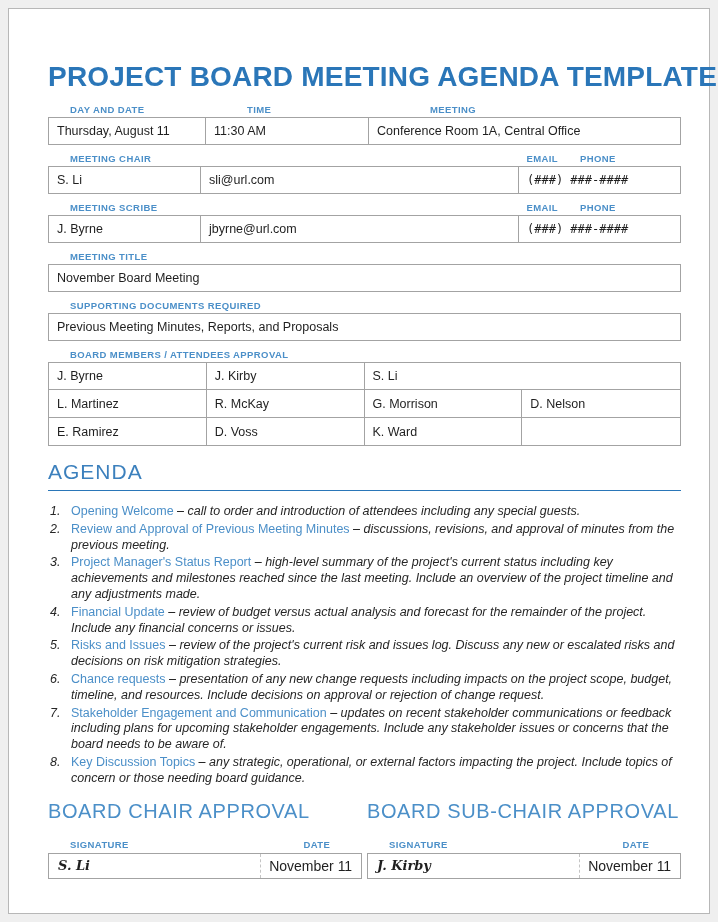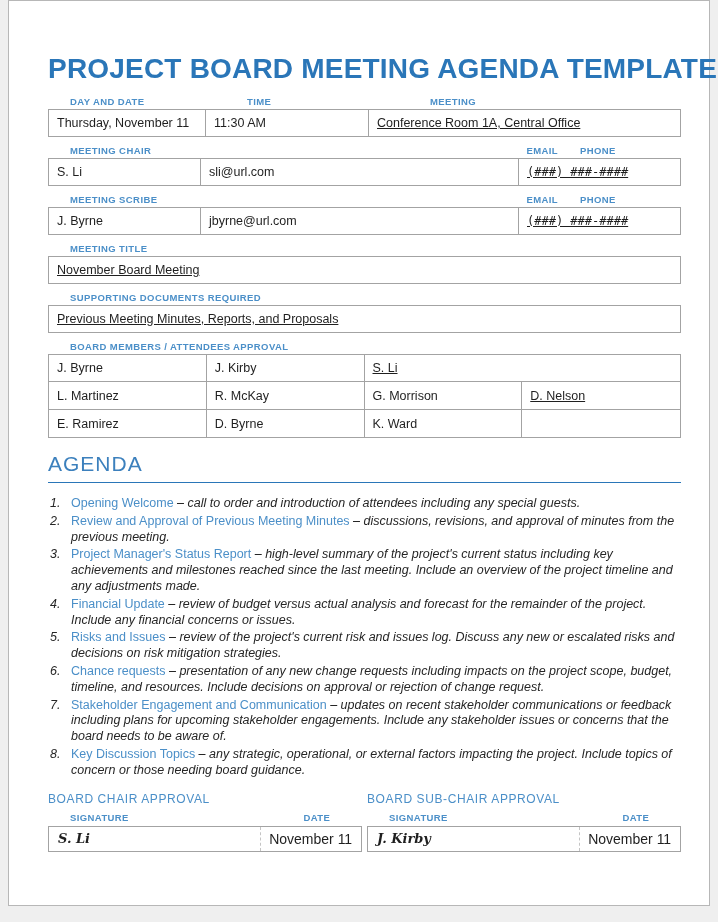--- a/index.html
+++ b/index.html
@@ -2,21 +2,21 @@
 <html><head>
 <meta charset="utf-8">
 <style>
   * { margin:0; padding:0; box-sizing:border-box; }
   html,body { background:#efefef; }
   .canvas {
     width:718px; height:922px; position:relative; background:#efefef;
     font-family:"Liberation Sans", sans-serif; overflow:hidden;
   }
   .page {
-    position:absolute; left:8px; top:0; width:702px; height:906px;
+    position:absolute; left:8px; top:8px; width:702px; height:906px;
     background:#ffffff; border:1px solid #b7b7b7;
     padding:50px 28px 0 39px;
   }
   .doc-title {
     font-size:28px; font-weight:bold; color:#2a76b8;
     letter-spacing:0.2px; line-height:36px; margin-bottom:9px;
     white-space:nowrap;
   }
   .group { margin-bottom:8px; }
   .labels-row { display:flex; line-height:11px; margin-bottom:2px; }
@@ -25,21 +25,21 @@
     letter-spacing:0.4px; padding-left:2px;margin-left:20px;
   }
   .trow {
     display:flex; border:1px solid #a3a3a3; height:28px; background:#fff;
   }
   .cell {
     display:flex; align-items:center; padding-left:8px;
     font-size:12.5px; color:#1f1f1f; border-right:1px solid #a3a3a3;
     overflow:hidden; white-space:nowrap;
   }
-  .cell:last-child { border-right:none;text-decoration:underline; }
+  .cell:last-child { border-right:none; }
   .mono { font-family:"DejaVu Sans Mono", monospace; font-size:12px; }
   
   .cA1 { width:157px; } .cA2 { width:163px; } .cA3 { flex:1; }
   .cB1 { width:152px; } .cB2 { width:318px;text-align:right; } .cB3 { flex:1; }
   .cQ  { width:25%; }
   .members .trow { border-top:none; }
   .members .trow.first { border-top:1px solid #a3a3a3; }
   .members { margin-bottom:0; }
   .agenda-head {
     margin-top:14px; font-size:21px; color:#3c80bd; letter-spacing:1px;
@@ -49,22 +49,22 @@
   .agenda-item {
     display:flex; font-size:12.5px; line-height:15.8px;
     color:#262626; margin-bottom:2px;
   }
   .agenda-num { width:23px; flex:0 0 23px; font-style:italic; padding-left:2px; }
   .agenda-text { flex:1; font-style:italic; }
   .agenda-link { color:#4b8fc8; font-style:normal; cursor:pointer; }
   .approvals { display:flex; gap:5px; margin-top:13px; }
   .approval-col { flex:1; }
   .approval-head {
-    font-size:12px; color:#4b8fc8; letter-spacing:0.6px;
-    font-weight:normal; margin-bottom:6px; white-space:nowrap;
+    font-size:20px; color:#4b8fc8; letter-spacing:0.6px;
+    font-weight:normal; margin-bottom:16px; white-space:nowrap;
   }
   .sig-labels { display:flex; line-height:11px; margin-bottom:3px; }
   .sig-labels .l1 { flex:0 0 68%; }
   .sig-box {
     display:flex; border:1px solid #a3a3a3; height:26px; background:#fff;
   }
   .sig-cell {
     flex:0 0 68%; display:flex; align-items:center; padding-left:9px;
     border-right:1px dashed #c4c4c4;
     font-family:"DejaVu Serif", serif; font-style:italic; font-weight:bold;
@@ -83,21 +83,21 @@
 
     <div class="doc-title">PROJECT BOARD MEETING AGENDA TEMPLATE</div>
 
     <div class="group">
       <div class="labels-row">
         <span class="lbl cA1">DAY AND DATE</span>
         <span class="lbl cA2">TIME</span>
         <span class="lbl cA3">MEETING</span>
       </div>
       <div class="trow">
-        <div class="cell cA1">Thursday, November 11</div>
+        <div class="cell cA1">Thursday, August 11</div>
         <div class="cell cA2">11:30 AM</div>
         <div class="cell cA3">Conference Room 1A, Central Office</div>
       </div>
     </div>
 
     <div class="group">
       <div class="labels-row">
         <span class="lbl cB1">MEETING CHAIR</span>
         <span class="lbl cB2">EMAIL</span>
         <span class="lbl cB3">PHONE</span>
@@ -150,21 +150,21 @@
         <div class="cell cQ">S. Li</div>
       </div>
       <div class="trow">
         <div class="cell cQ">L. Martinez</div>
         <div class="cell cQ">R. McKay</div>
         <div class="cell cQ">G. Morrison</div>
         <div class="cell cQ">D. Nelson</div>
       </div>
       <div class="trow">
         <div class="cell cQ">E. Ramirez</div>
-        <div class="cell cQ">D. Byrne</div>
+        <div class="cell cQ">D. Voss</div>
         <div class="cell cQ">K. Ward</div>
         <div class="cell cQ"></div>
       </div>
     </div>
 
     <div class="agenda-head">AGENDA</div>
 
     <div class="agenda-list">
       <div class="agenda-item">
         <span class="agenda-num">1.</span>

